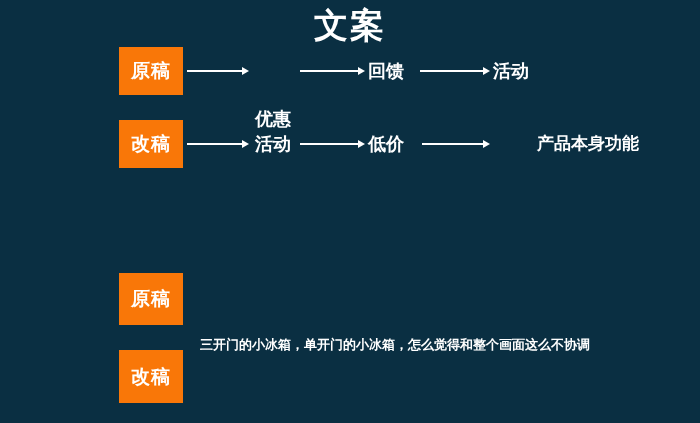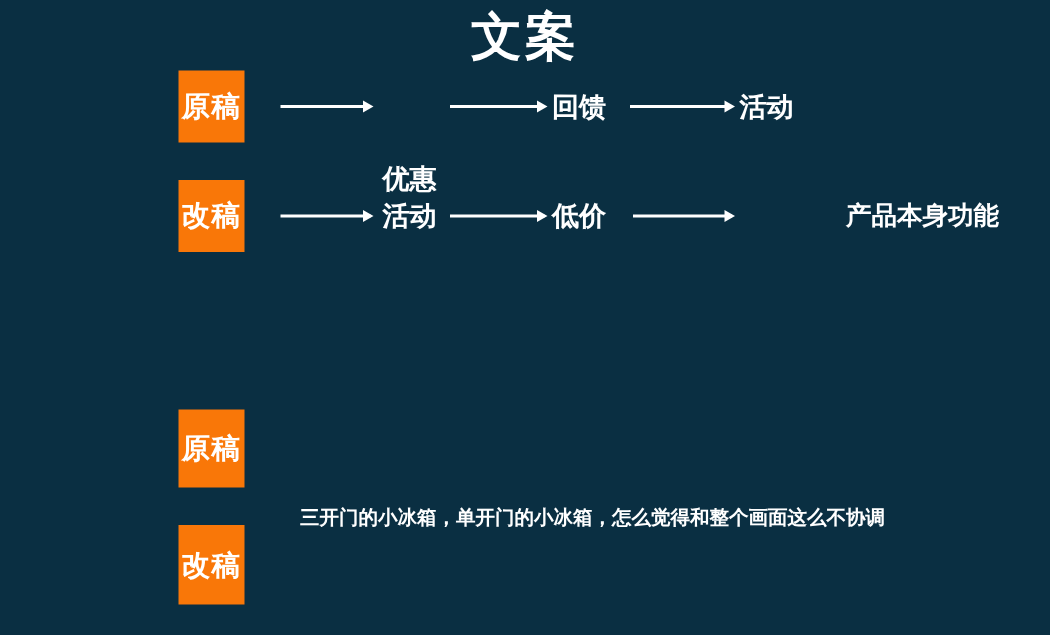--- a/index.html
+++ b/index.html
@@ -21,21 +21,21 @@
     text-align: center;
     color: #FFFFFF;
     font-size: 34px;
     font-weight: bold;
     letter-spacing: 2px;
     line-height: 1;
   }
   .tag {
     position: absolute;
     left: 119px;
-    width: 44px;
+    width: 64px;
     background: #F97708;
     color: #FFFFFF;
     font-size: 19px;
     font-weight: bold;
     display: flex;
     align-items: center;
     justify-content: center;
     letter-spacing: 1px;
   }
   .step {
@@ -87,21 +87,21 @@
   <div class="step" style="left:368px; top:61px;">回馈</div>
   <div class="arrow" style="left:420px; top:70px; width:68px;"></div>
   <div class="step" style="left:493px; top:61px;">活动</div>
 
   <div class="tag" style="top:120px; height:48px;">改稿</div>
   <div class="arrow" style="left:187px; top:143px; width:60px;"></div>
   <div class="step" style="left:255px; top:134px;">活动</div>
   <div class="arrow" style="left:300px; top:143px; width:63px;"></div>
   <div class="step" style="left:368px; top:134px;">低价</div>
   <div class="arrow" style="left:422px; top:143px; width:66px;"></div>
-  <div class="step" style="left:564px; top:134px; font-size:17px;">产品本身功能</div>
+  <div class="step" style="left:537px; top:134px; font-size:17px;">产品本身功能</div>
 
 
   <div class="tag" style="top:273px; height:52px;">原稿</div>
   <div class="desc" style="top:290px;">三开门的小冰箱，单开门的小冰箱，怎么觉得和整个画面这么不协调</div>
 
   <div class="tag" style="top:350px; height:53px;">改稿</div>
 
 </div>
 
 </body></html>

